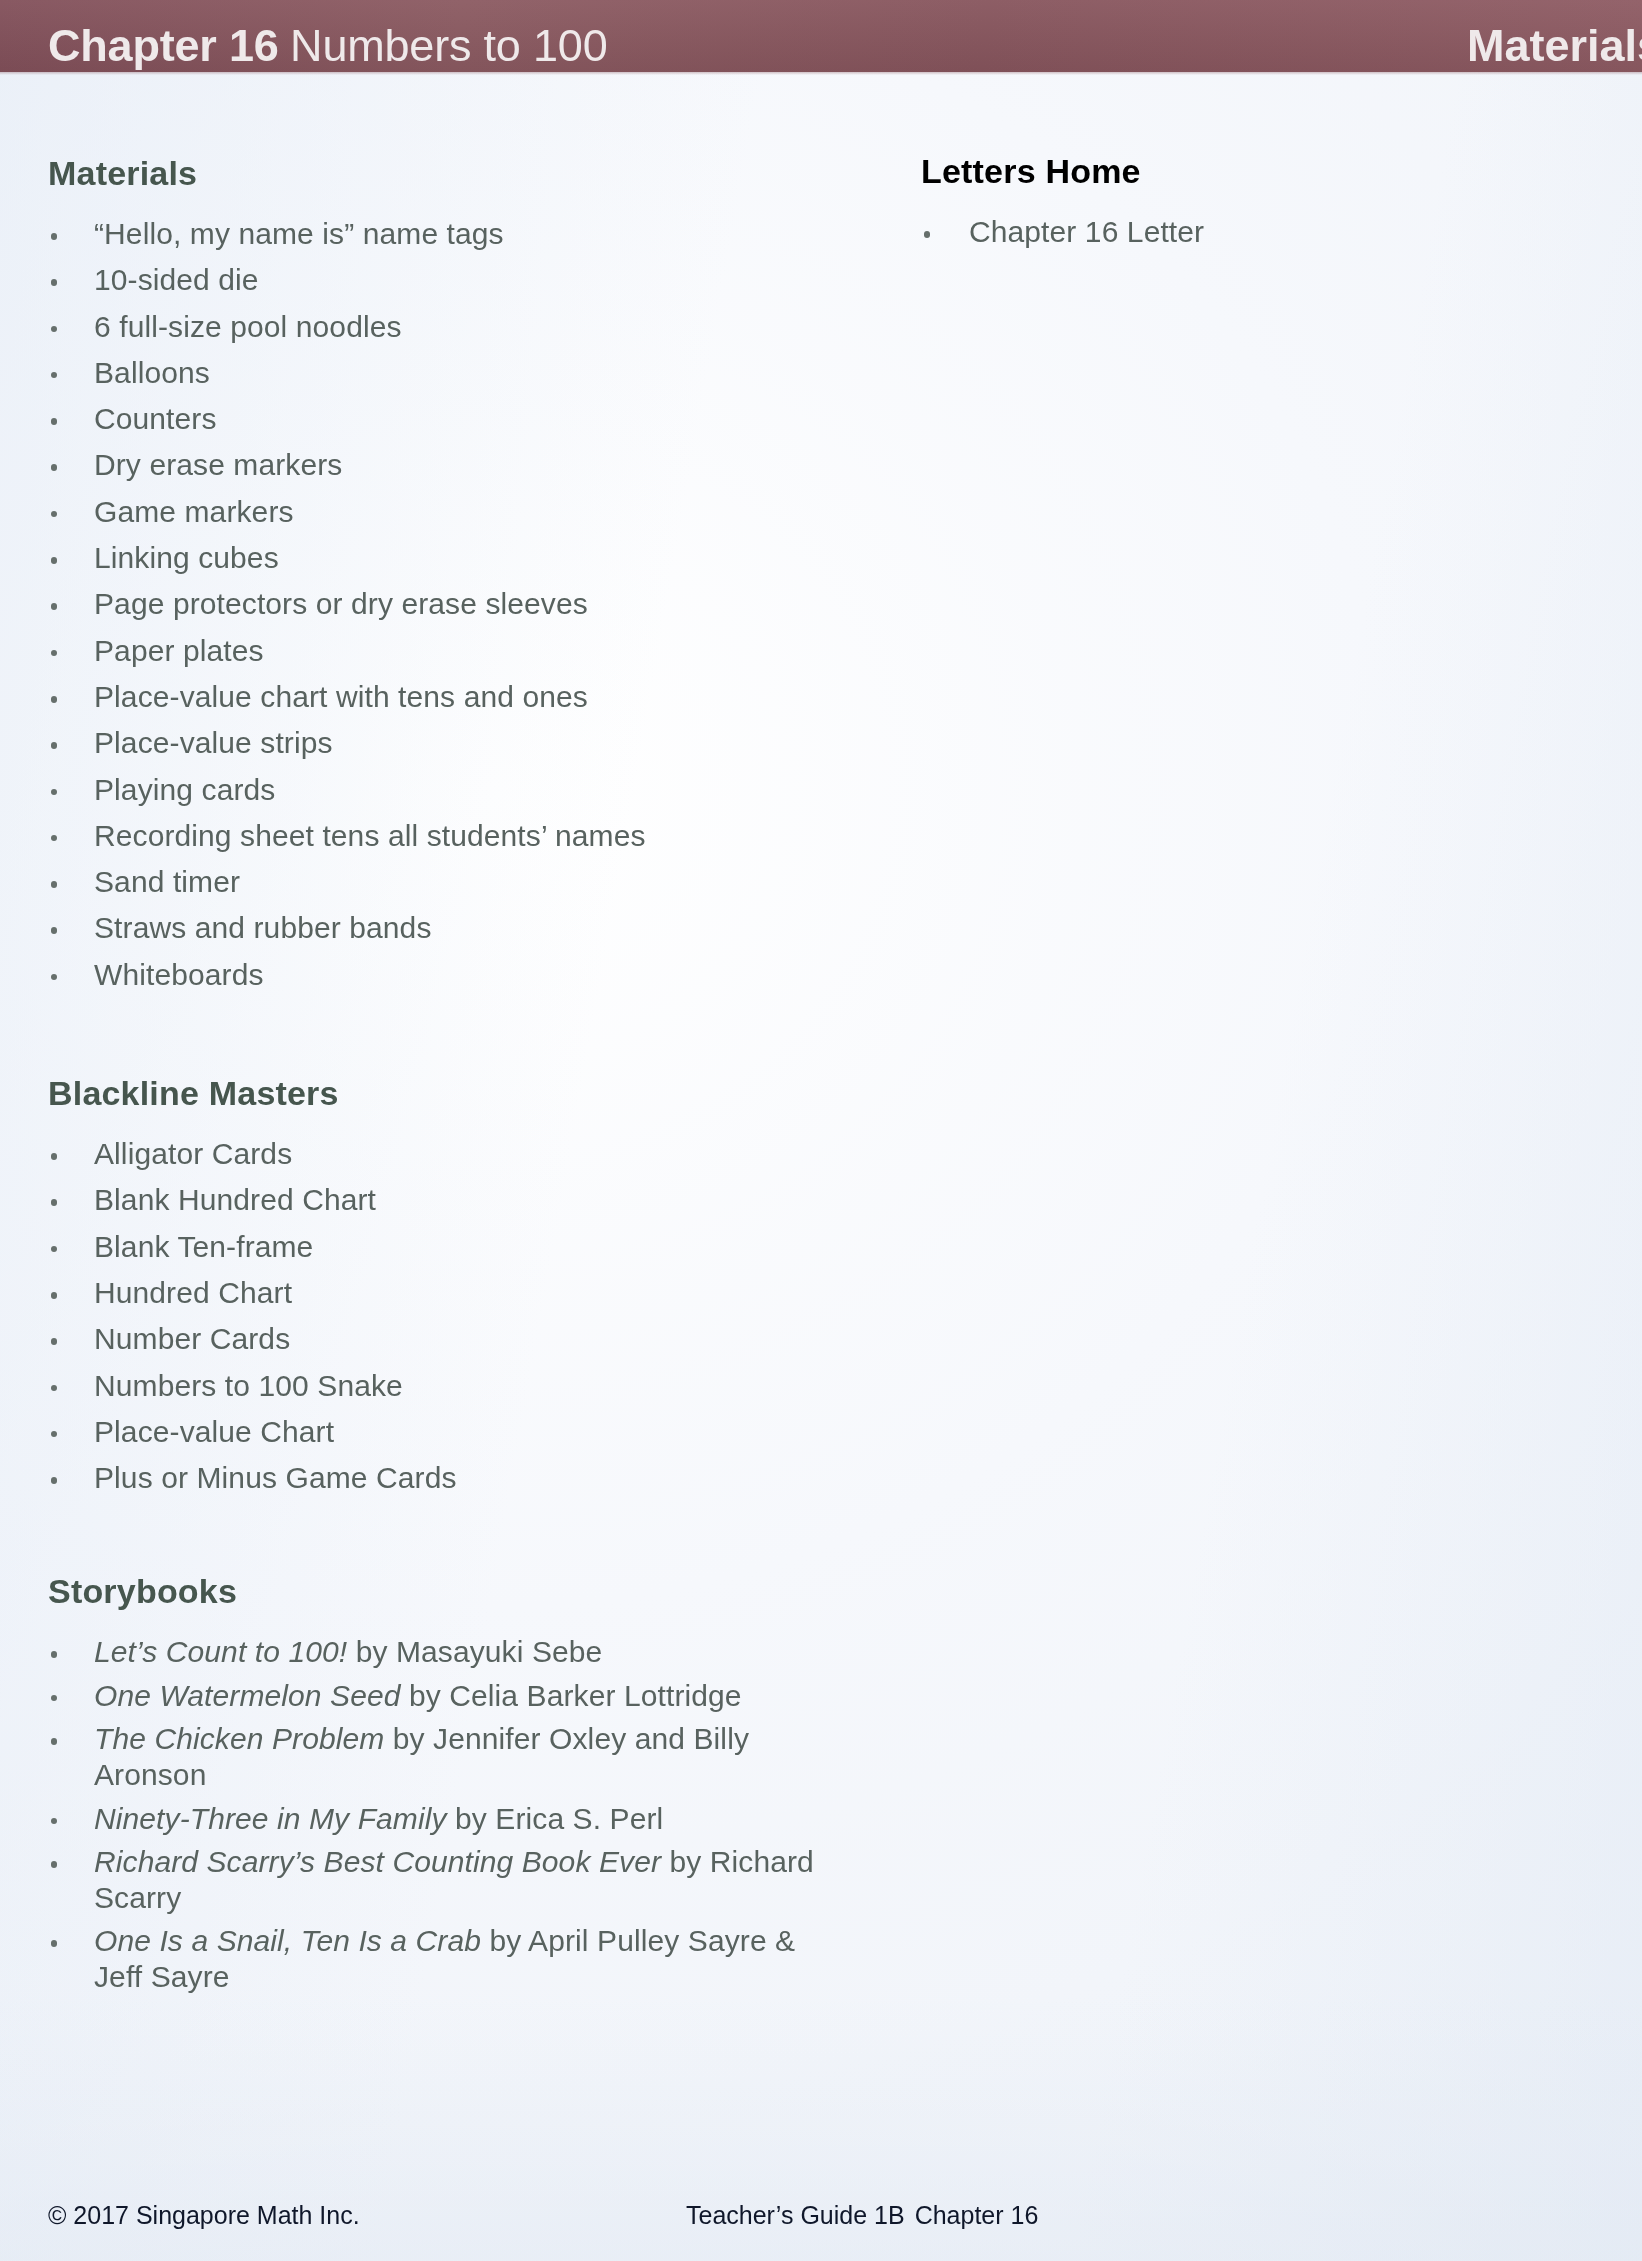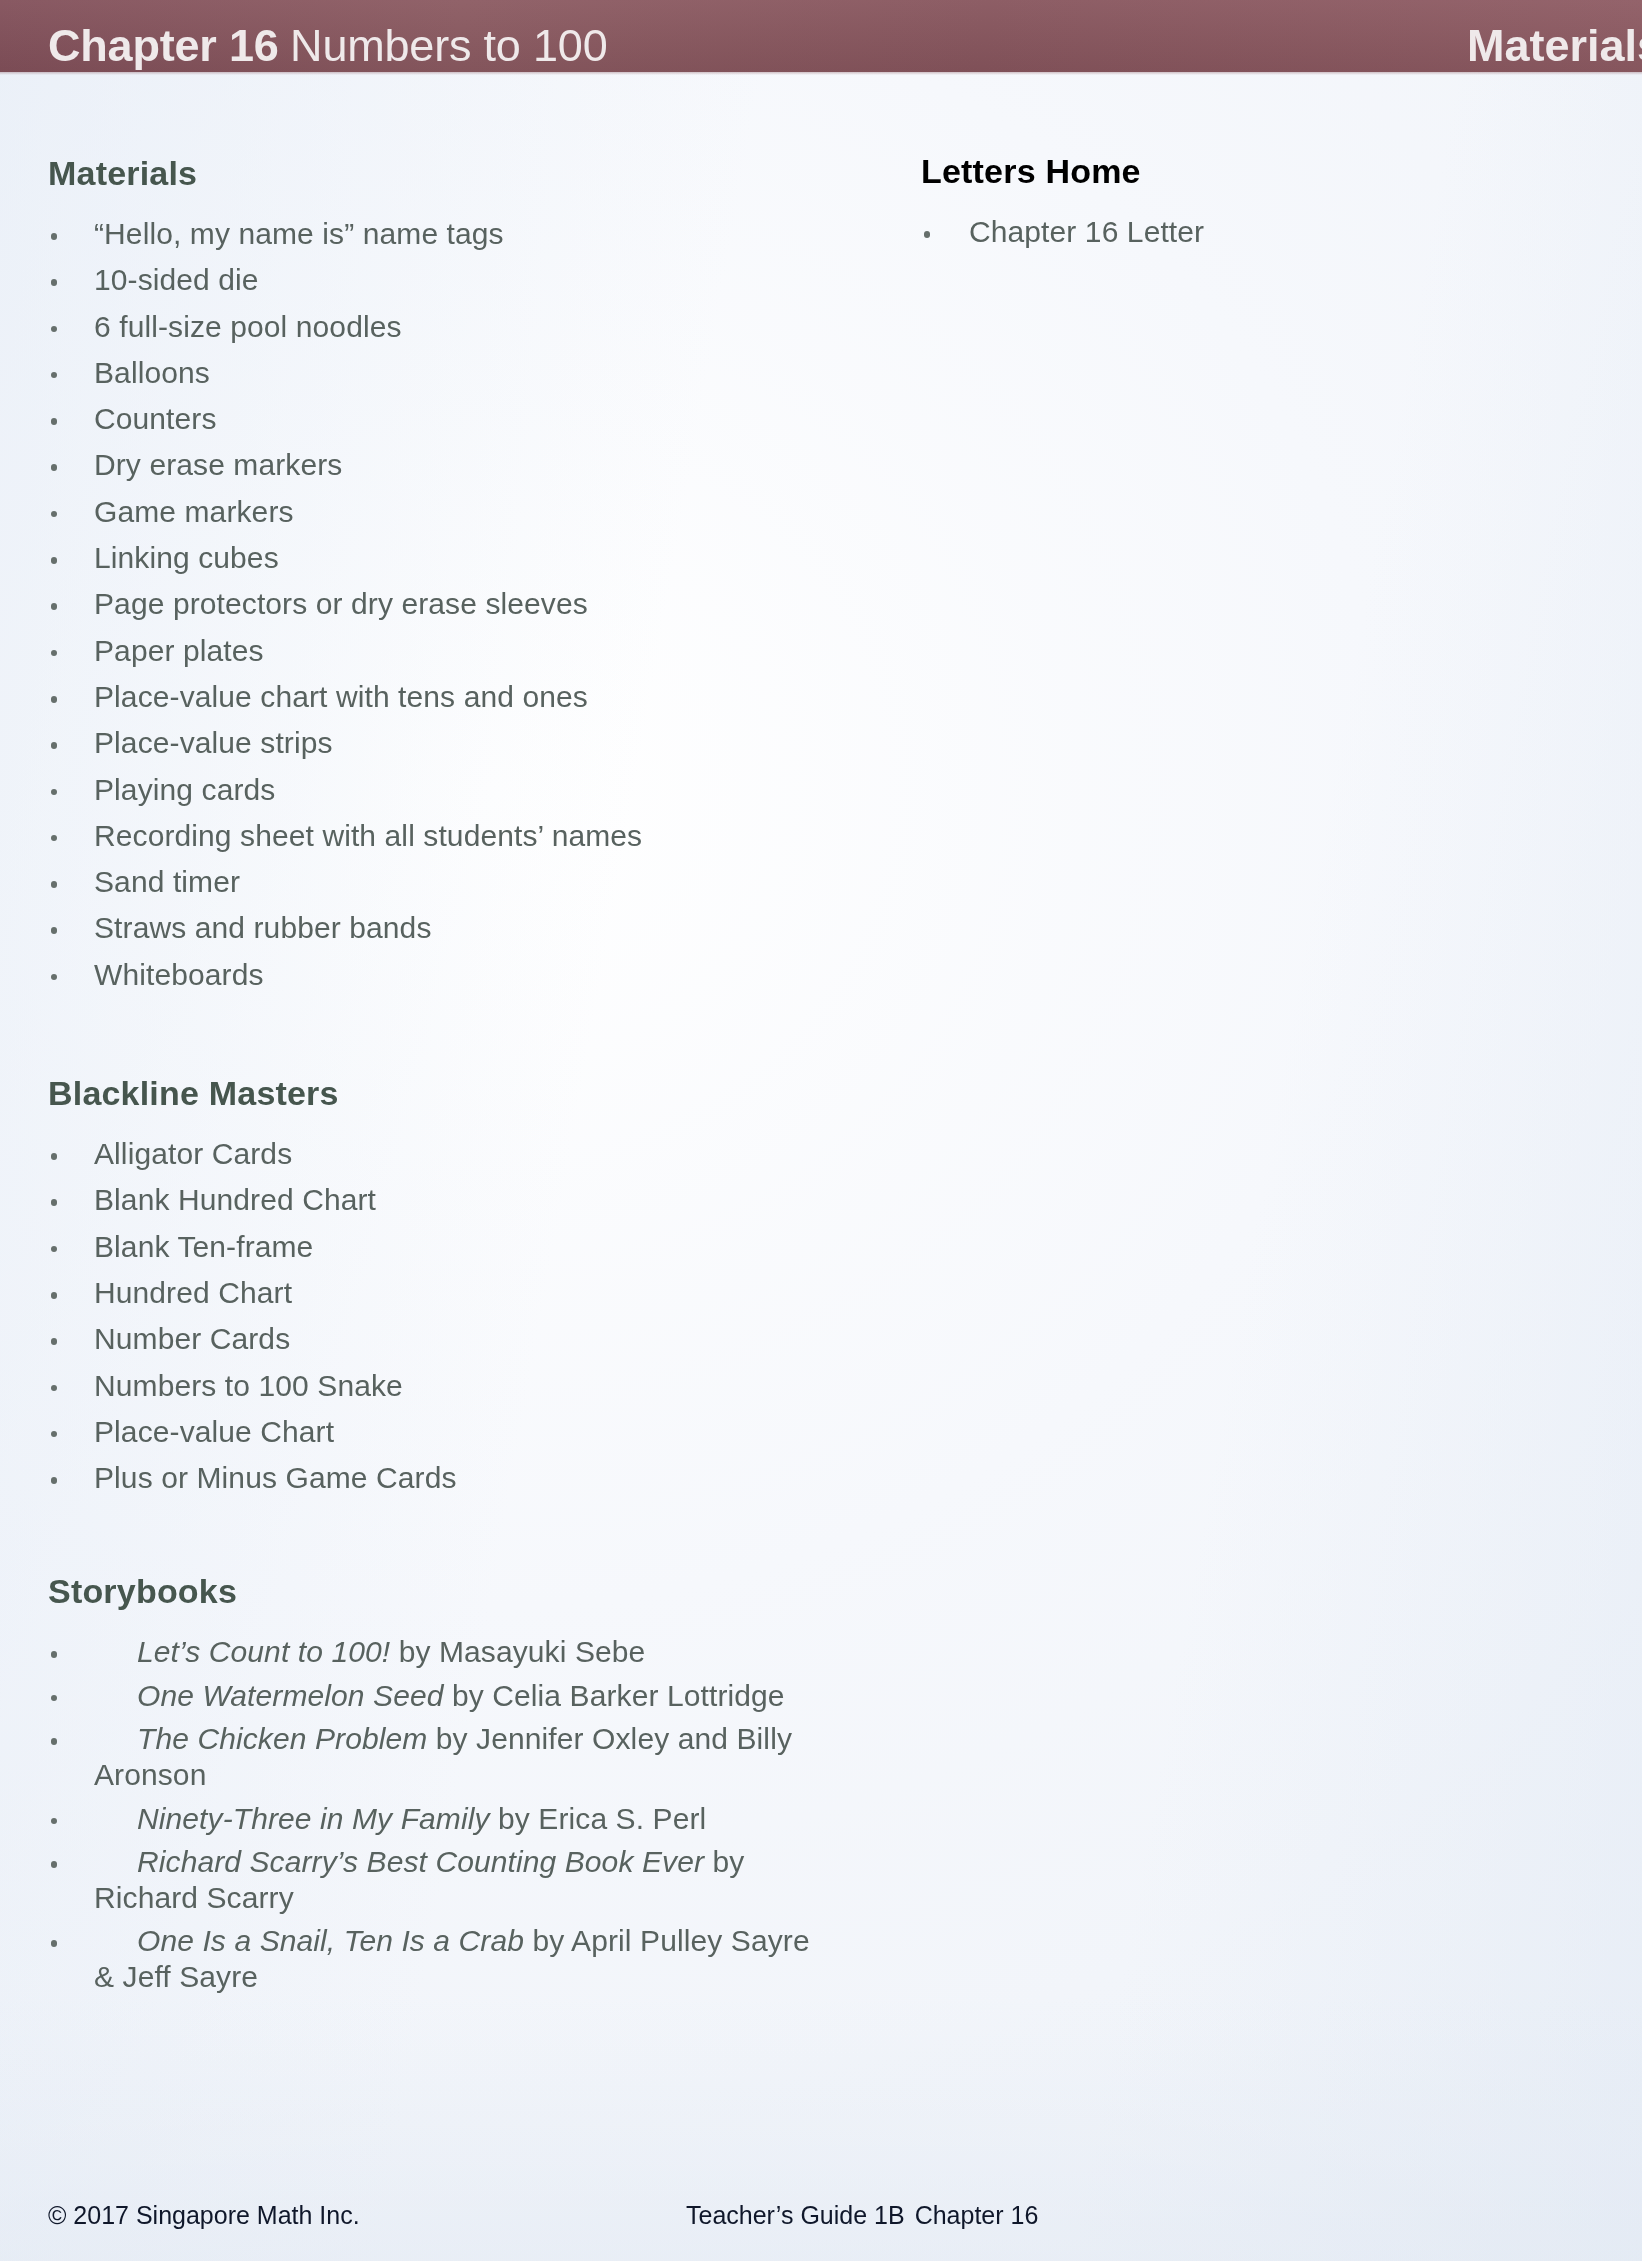--- a/index.html
+++ b/index.html
@@ -158,21 +158,20 @@
     line-height: 36px;
   }
 
   
   ul.bullets.storybooks > li {
     margin-bottom: 7.4px;
     max-width: 739px;
   }
   .book-title {
     font-style: italic;
-    margin-left: 43px;
   }
   .book-author {
     font-style: normal;
   }
 
   .section-gap-a { height: 71px; }
   .section-gap-b { height: 66px; }
 
   
   .footer {
@@ -229,21 +228,21 @@
           <li>Balloons</li>
           <li>Counters</li>
           <li>Dry erase markers</li>
           <li>Game markers</li>
           <li>Linking cubes</li>
           <li>Page protectors or dry erase sleeves</li>
           <li>Paper plates</li>
           <li>Place-value chart with tens and ones</li>
           <li>Place-value strips</li>
           <li>Playing cards</li>
-          <li>Recording sheet with all students’ names</li>
+          <li>Recording sheet tens all students’ names</li>
           <li>Sand timer</li>
           <li>Straws and rubber bands</li>
           <li>Whiteboards</li>
         </ul>
     </section>
 
     <div class="section-gap-a"></div>
 
     <section>
       <h2 class="section-heading">Blackline Masters</h2>

